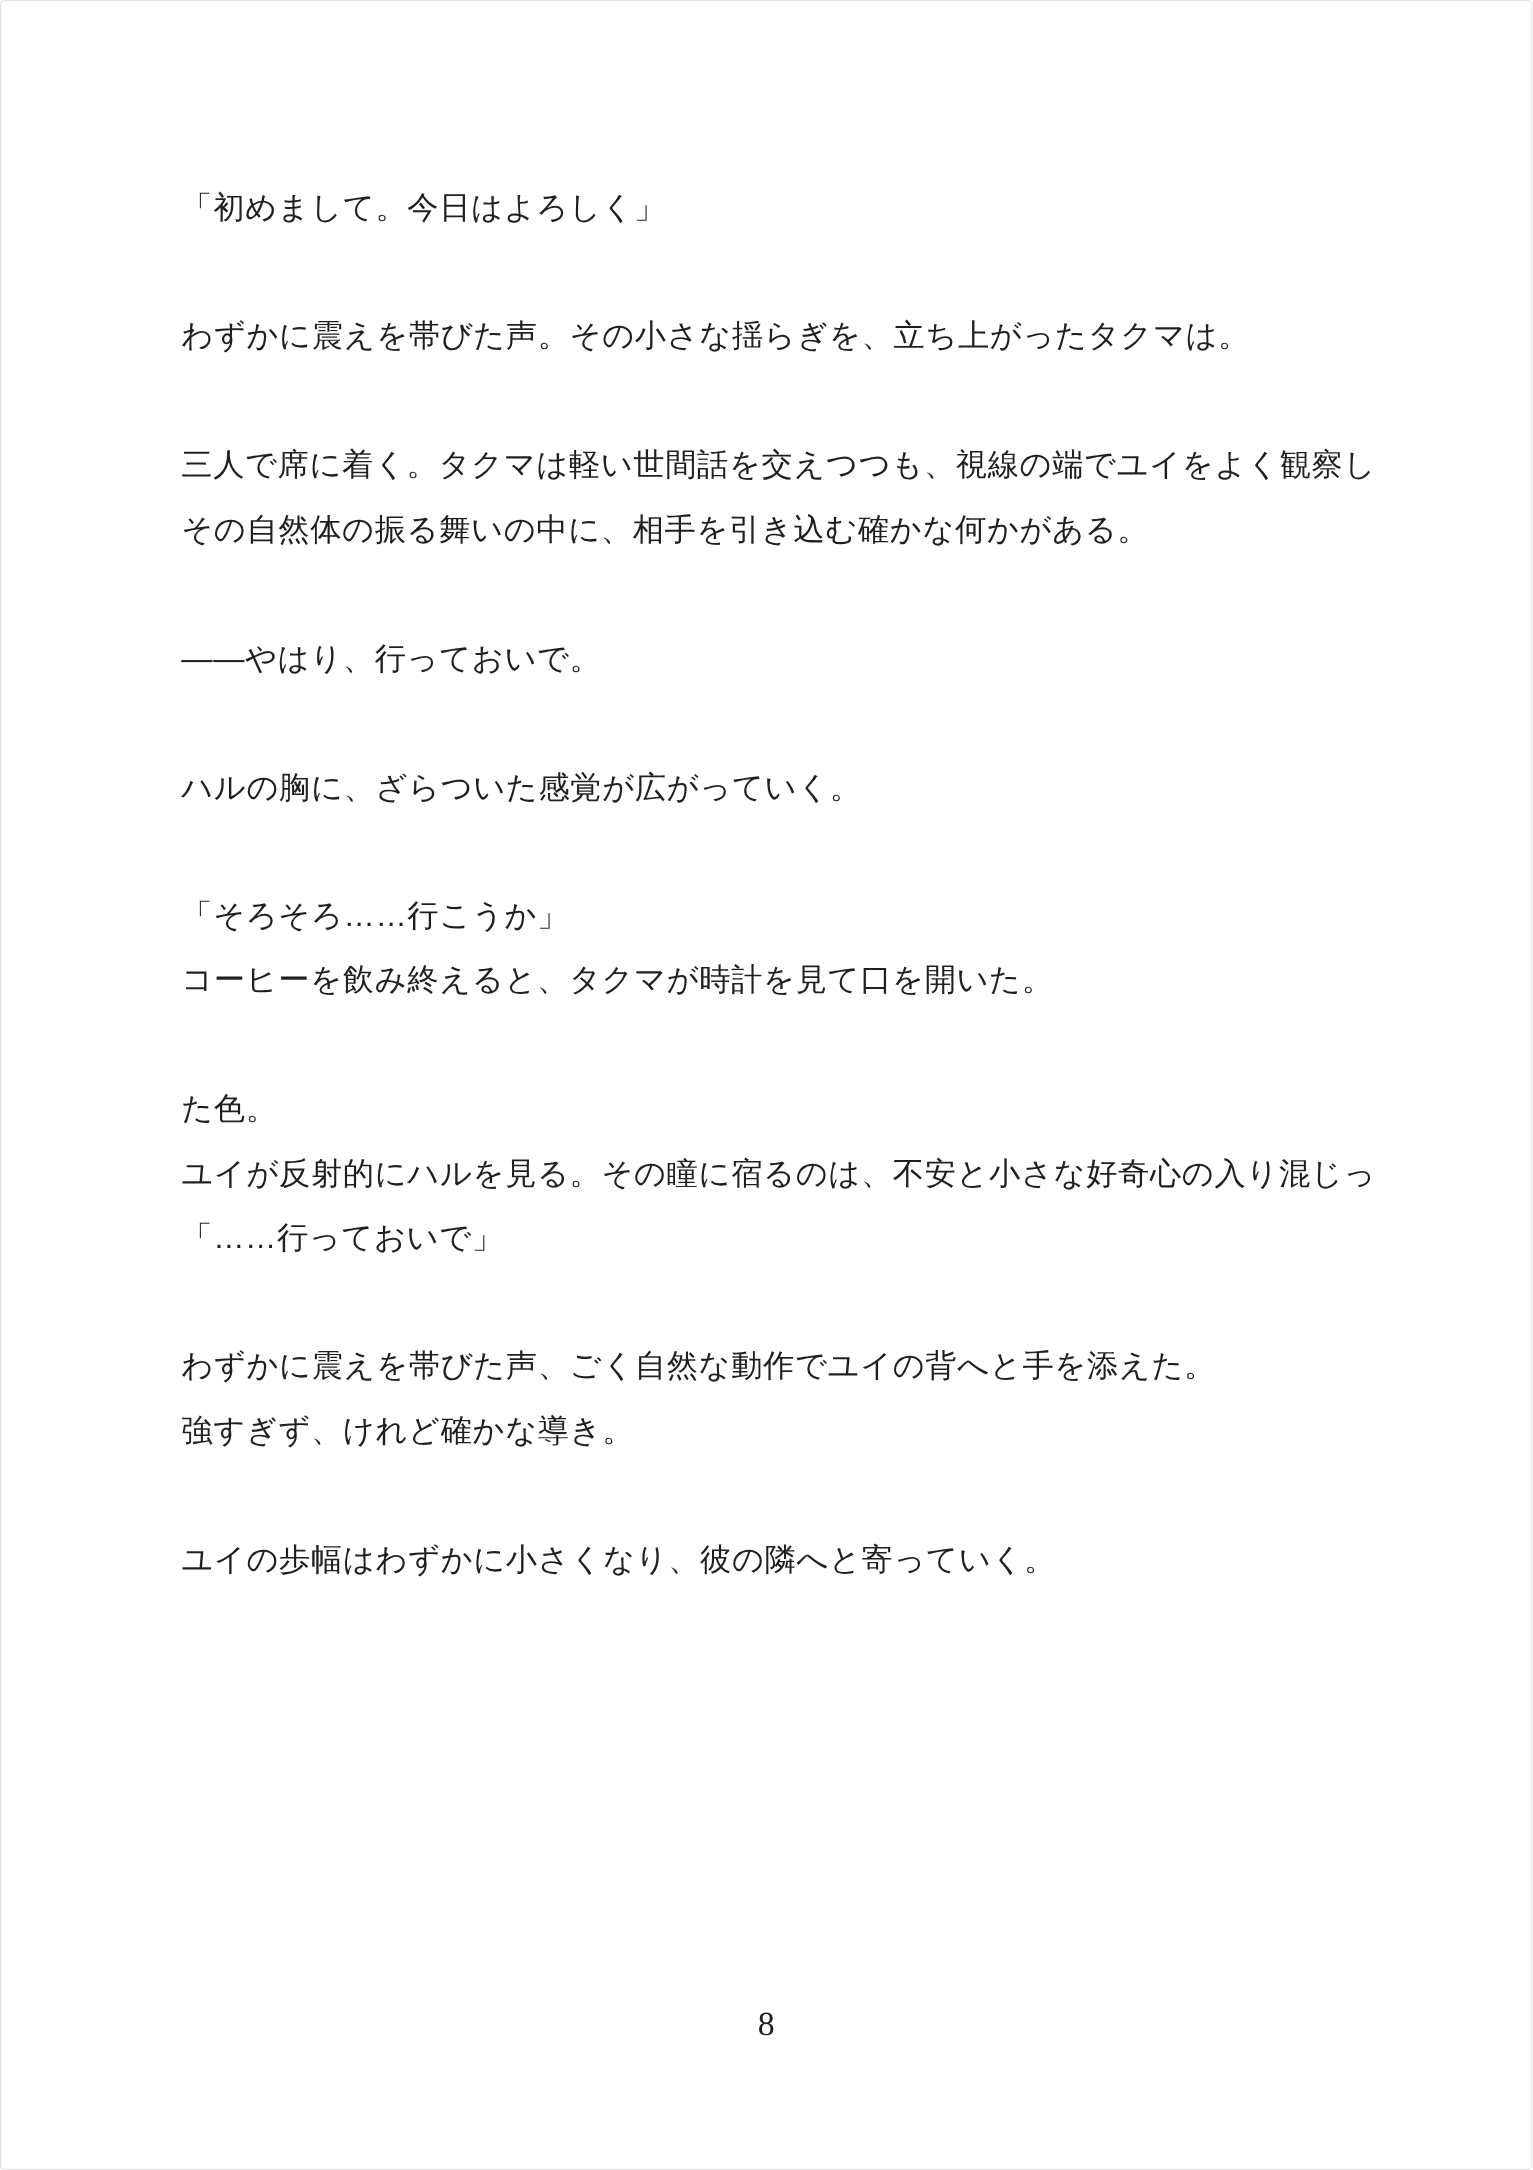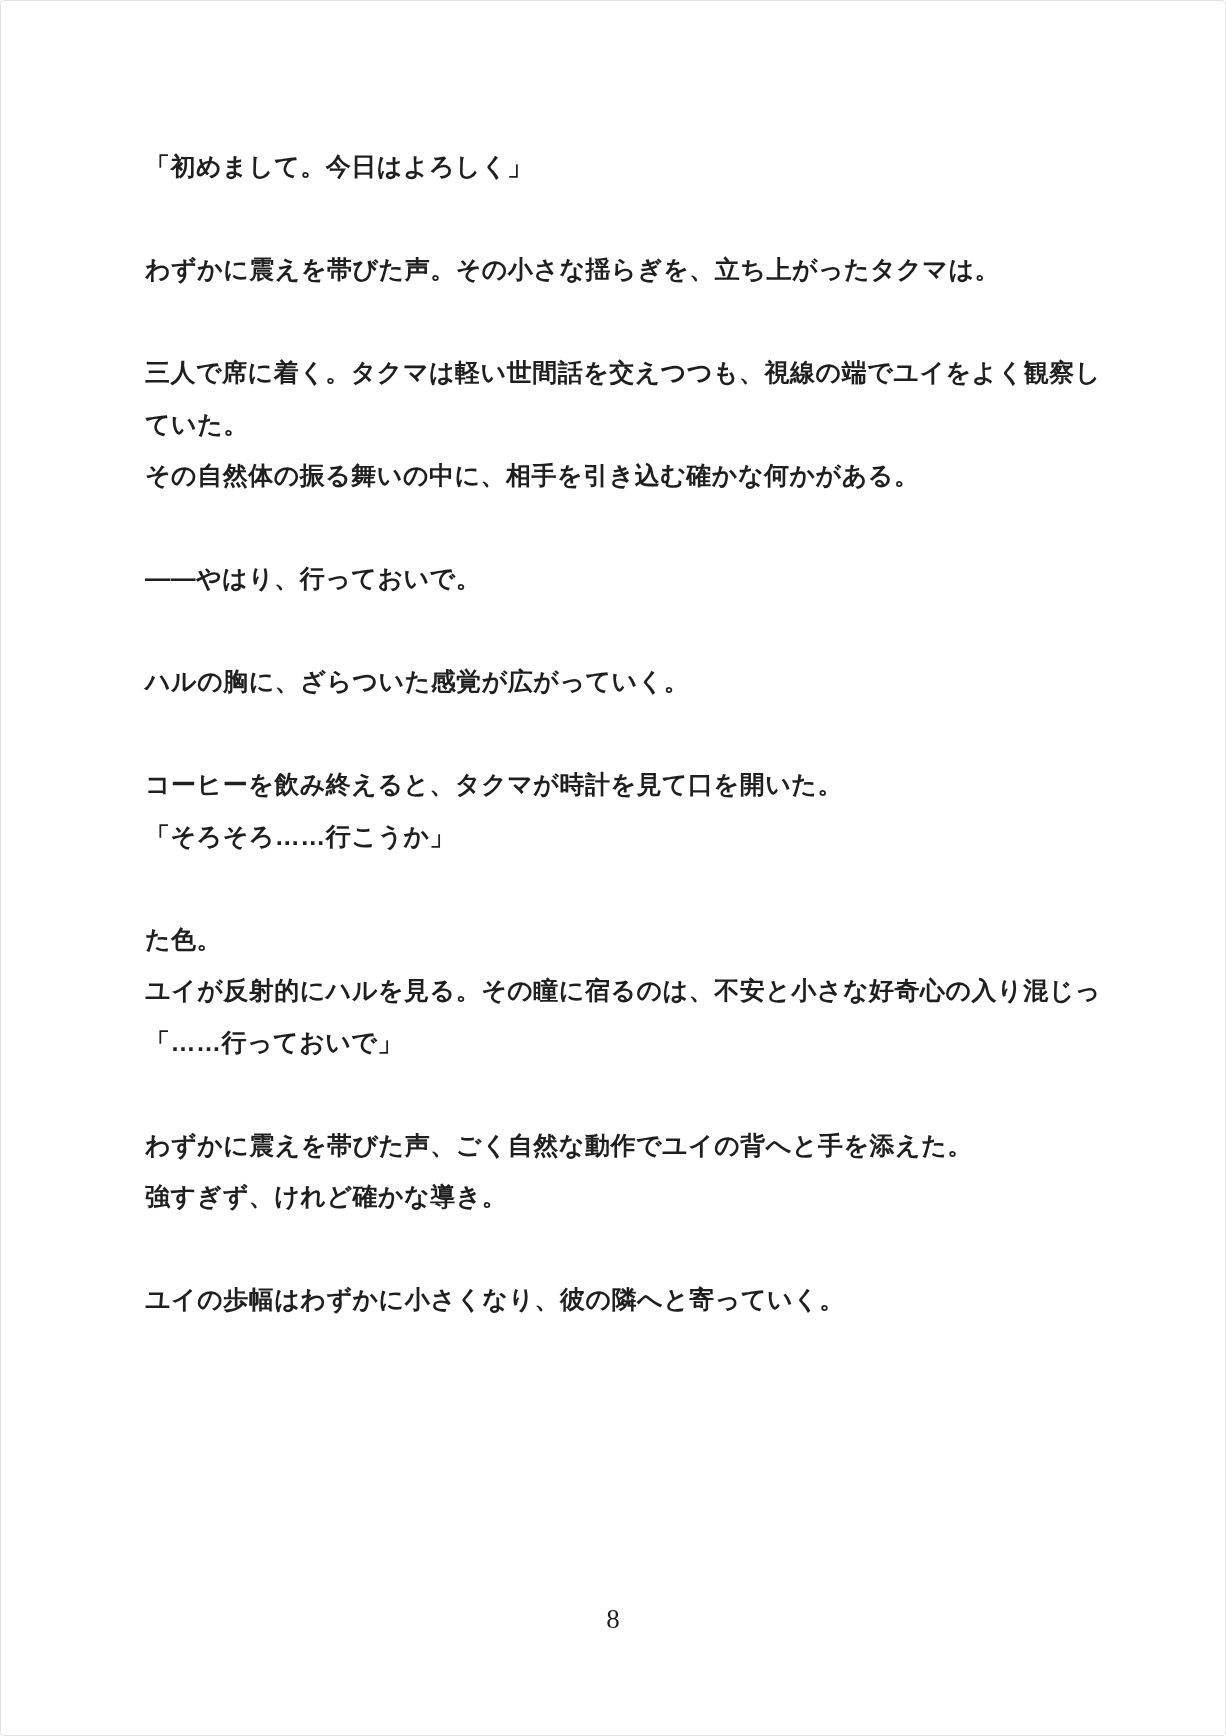--- a/index.html
+++ b/index.html
@@ -25,21 +25,20 @@
     left: 144px;
     right: 140px;
     color: #1f1f1f;
   }
   .text-line {
     font-size: 25px;
     line-height: 51.5px;
     min-height: 51.5px;
     white-space: nowrap;
     letter-spacing: 0.5px;
-    font-weight: bold;
   }
   .page-footer {
     position: absolute;
     top: 1592px;
     left: 0;
     width: 100%;
     text-align: center;
   }
   .page-number {
     font-family: "Liberation Serif", "DejaVu Serif", serif;
@@ -51,29 +50,28 @@
 </head>
 <body>
 
 <div class="page">
   <div class="body-text">
       <div class="text-line">「初めまして。今日はよろしく」</div>
       <div class="text-line"></div>
       <div class="text-line">わずかに震えを帯びた声。その小さな揺らぎを、立ち上がったタクマは。</div>
       <div class="text-line"></div>
       <div class="text-line">三人で席に着く。タクマは軽い世間話を交えつつも、視線の端でユイをよく観察し</div>
-      <div class="text-line">ていた。</div>
       <div class="text-line">その自然体の振る舞いの中に、相手を引き込む確かな何かがある。</div>
       <div class="text-line"></div>
       <div class="text-line">――やはり、行っておいで。</div>
       <div class="text-line"></div>
       <div class="text-line">ハルの胸に、ざらついた感覚が広がっていく。</div>
       <div class="text-line"></div>
+      <div class="text-line">「そろそろ……行こうか」</div>
       <div class="text-line">コーヒーを飲み終えると、タクマが時計を見て口を開いた。</div>
-      <div class="text-line">「そろそろ……行こうか」</div>
       <div class="text-line"></div>
       <div class="text-line">た色。</div>
       <div class="text-line">ユイが反射的にハルを見る。その瞳に宿るのは、不安と小さな好奇心の入り混じっ</div>
       <div class="text-line">「……行っておいで」</div>
       <div class="text-line"></div>
       <div class="text-line">わずかに震えを帯びた声、ごく自然な動作でユイの背へと手を添えた。</div>
       <div class="text-line">強すぎず、けれど確かな導き。</div>
       <div class="text-line"></div>
       <div class="text-line">ユイの歩幅はわずかに小さくなり、彼の隣へと寄っていく。</div>
     </div>

